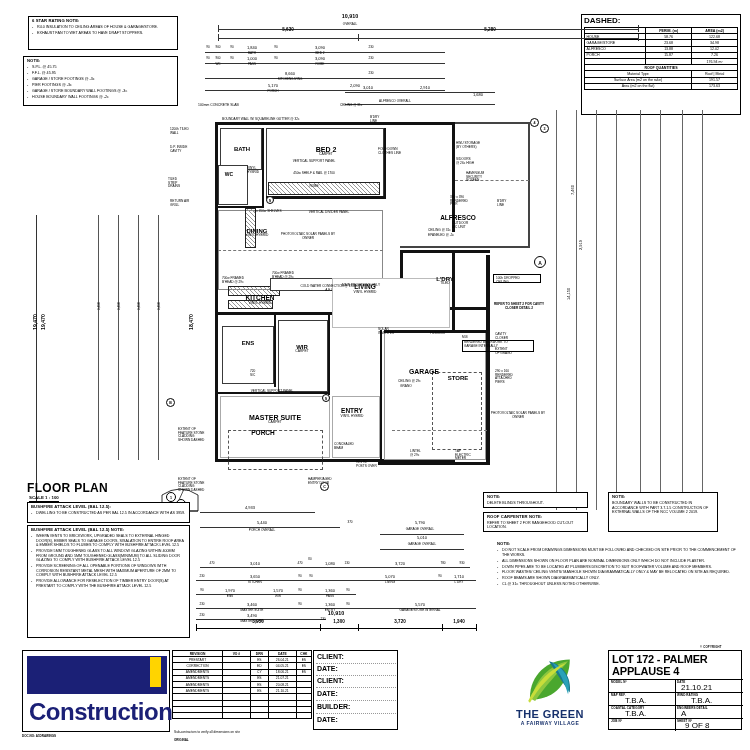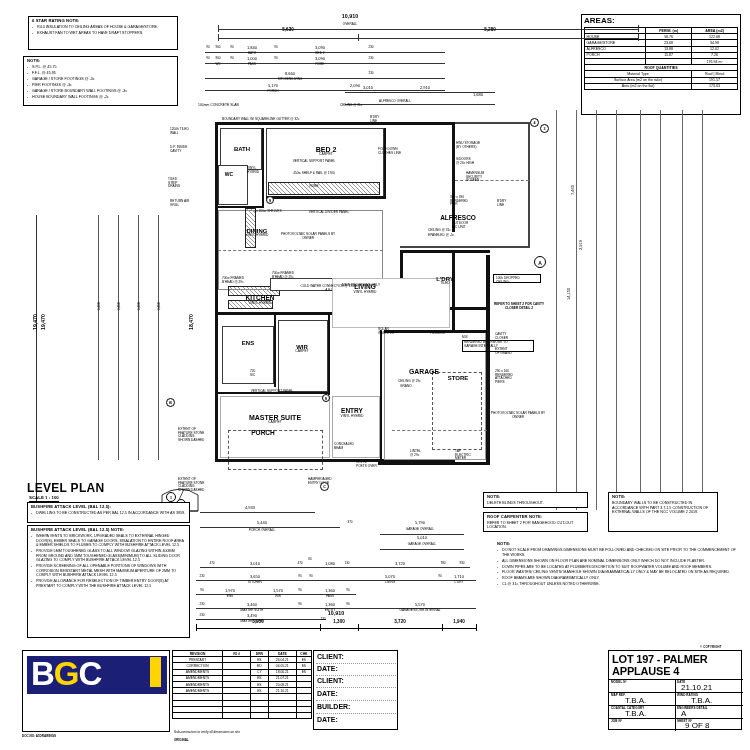--- a/index.html
+++ b/index.html
@@ -284,21 +284,21 @@
         <span class="dash">-</span>
         <span class="txt">GARAGE / STORE BOUNDARY WALL FOOTINGS @ -3c</span>
       </div>
     <div class="note-li">
         <span class="dash">-</span>
         <span class="txt">HOUSE BOUNDARY WALL FOOTINGS @ -2c</span>
       </div>
   </div>
 
   <div class="box" style="left:581px; top:14px; width:160px; height:101px; padding:2px;">
-    <div style="font-size:8px; font-weight:bold; margin-bottom:1px;">AREAS:</div>
+    <div style="font-size:8px; font-weight:bold; margin-bottom:1px;">DASHED:</div>
     <table class="grid">
       <tbody>
           <tr>
         <th style="width:40%;"></th>
         <th style="width:30%;">PERIM. (m)</th>
         <th style="width:30%;">AREA (m2)</th>
       </tr>
       <tr>
         <td>HOUSE</td>
         <td class="ctr">58.76</td>
@@ -657,21 +657,21 @@
   <div class="northarrow" style="left:160px; top:485px;">
     <svg width="40" height="28" viewBox="0 0 40 28">
       <path d="M2 26 L2 10 Q20 -2 38 10 L38 26 Z" fill="none" stroke="#000" stroke-width="0.8"></path>
       <line x1="2" y1="26" x2="38" y2="26" stroke="#000" stroke-width="0.8"></line>
       <line x1="24" y1="4" x2="14" y2="26" stroke="#000" stroke-width="0.7"></line>
     </svg>
   </div>
   <div class="circ" style="left:166px; top:492px; width:10px; height:10px; line-height:10px;">1</div>
   <div class="circ" style="left:176px; top:499px; width:10px; height:10px; line-height:10px;">2</div>
 
-  <div class="floorplan-title" style="left:27px; top:481px;">LEVEL PLAN</div>
+  <div class="floorplan-title" style="left:27px; top:481px;">FLOOR PLAN</div>
   <div class="floorplan-scale" style="left:29px; top:495px;">SCALE  1 : 100</div>
 
   <div class="box" style="left:27px; top:502px; width:163px; height:21px;">
     <span class="box-title">BUSHFIRE ATTACK LEVEL (BAL 12.5):</span>
     <div class="note-li">
       <span class="dash">-</span>
         <span class="txt">DWELLING TO BE CONSTRUCTED AS PER BAL 12.5 IN ACCORDANCE WITH AS 3959.</span>
     </div>
   </div>
 
@@ -811,22 +811,22 @@
         <span class="txt">ROOF BEAMS ARE SHOWN DIAGRAMMATICALLY ONLY.</span>
       </div>
     <div class="note-li">
         <span class="dash">-</span>
         <span class="txt">CL @ 31c THROUGHOUT UNLESS NOTED OTHERWISE.</span>
       </div>
   </div>
 
   <div id="bgc-logo">
     <div class="bgc-band"></div>
-    <div class="bgc-txt">B<span class="bgc-g">G</span>C</div>
     <div class="bgc-bar"></div>
+    <div class="bgc-word">Construction</div>
   </div>
   <div class="docno" style="left:22px; top:734px;">DOC.NO: A1DRAWINGS</div>
 
   <div style="position:absolute; left:172px; top:650px; width:140px; height:78px;">
     <table class="rev">
       <tbody>
           <tr>
         <th style="width:36%;">REVISION</th>
         <th style="width:20%;">VO #</th>
         <th style="width:13%;">DRN</th>
@@ -916,23 +916,34 @@
     <div style="position:absolute; left:2px; top:24px; width:80px; border-top:1px dotted #999;"></div>
     <div class="clientcol" style="left:3px; top:26px; position:absolute;">CLIENT:</div>
     <div style="position:absolute; left:2px; top:36px; width:80px; border-top:1px dotted #999;"></div>
     <div class="clientcol" style="left:3px; top:39px; position:absolute;">DATE:</div>
     <div style="position:absolute; left:2px; top:49px; width:80px; border-top:1px dotted #999;"></div>
     <div class="clientcol" style="left:3px; top:52px; position:absolute;">BUILDER:</div>
     <div style="position: absolute; left:2px; top:62px; width:80px; border-top:1px dotted #999;"></div>
     <div class="clientcol" style="left:3px; top:65px; position:absolute;">DATE:</div>
   </div>
 
+  <div id="green-logo">
+    <svg class="leaf" viewBox="0 0 60 60">
+      <path d="M8 48 C8 22 28 4 54 4 C54 30 36 50 12 50 Z" fill="#4aa72e"></path>
+      <path d="M10 50 C14 26 32 10 52 6 C40 20 26 34 14 52 Z" fill="#8cc63f"></path>
+      <path d="M30 6 C46 10 56 24 54 42 C44 28 36 16 30 6 Z" fill="#1b7a8c"></path>
+      <path d="M34 8 C48 14 56 28 52 44 C48 30 42 18 34 8 Z" fill="#2aa1b8"></path>
+      <path d="M6 52 C16 30 32 14 50 8 C32 22 18 36 8 54 Z" fill="#c8dd3a"></path>
+    </svg>
+    <div class="green-name">THE GREEN</div>
+    <div class="green-sub">A FAIRWAY VILLAGE</div>
+  </div>
 
   <div style="position:absolute; left:608px; top:650px; width:134px; height:80px; border:1.2px solid #000;">
-    <div style="position:absolute; left:3px; top:2px; font-size:11px; font-weight:bold; line-height:12px; letter-spacing:-.2px;">LOT 197 - PALMER</div>
+    <div style="position:absolute; left:3px; top:2px; font-size:11px; font-weight:bold; line-height:12px; letter-spacing:-.2px;">LOT 172 - PALMER</div>
     <div style="position:absolute; left:3px; top:14px; font-size:11px; font-weight:bold; line-height:12px; letter-spacing:-.2px;">APPLAUSE 4</div>
 
     <div style="position:absolute; left:0; top:28px; width:134px; height:0; border-top:1px solid #000;"></div>
     <div style="position:absolute; left:66px; top:28px; width:0; height:52px; border-left:1px solid #000;"></div>
     <div style="position:absolute; left:0; top:41px; width:134px; height:0; border-top:1px solid #000;"></div>
     <div style="position:absolute; left:0; top:54px; width:134px; height:0; border-top:1px solid #000;"></div>
     <div style="position:absolute; left:0; top:67px; width:134px; height:0; border-top:1px solid #000;"></div>
 
     <div class="tb-lab" style="position:absolute; left:2px; top:29px;">MODEL N°</div>
     <div class="tb-val" style="position:absolute; left:10px; top:33px;"></div>

